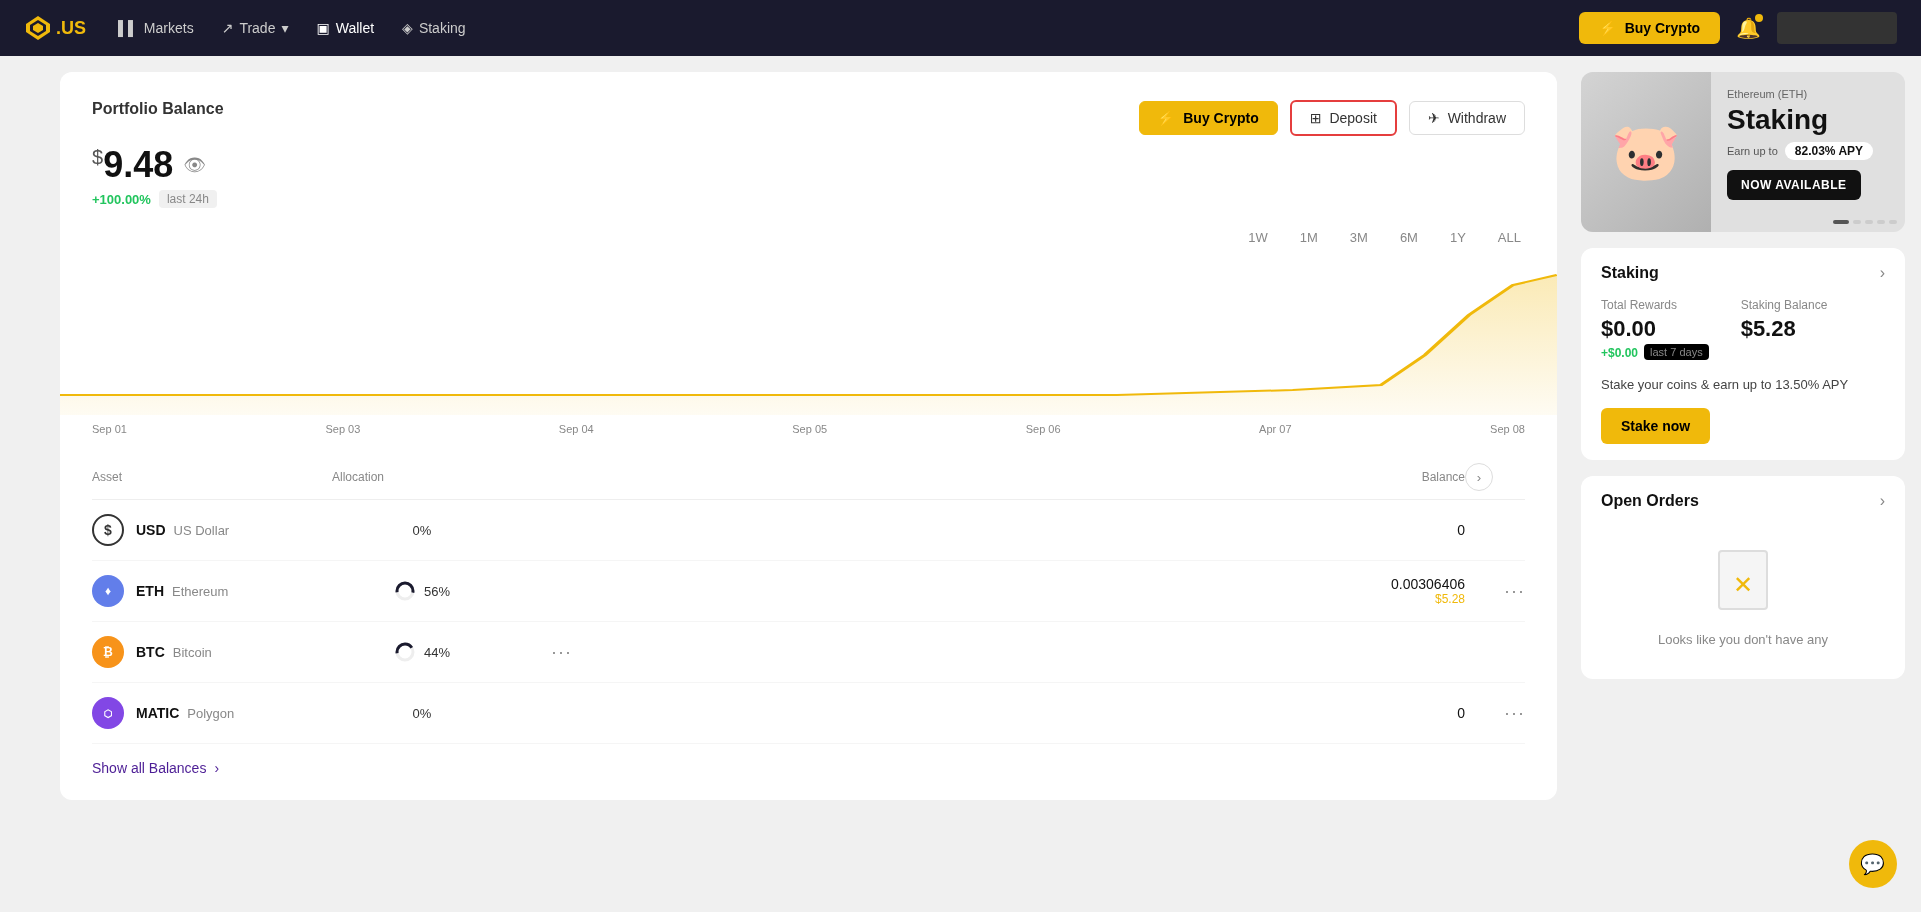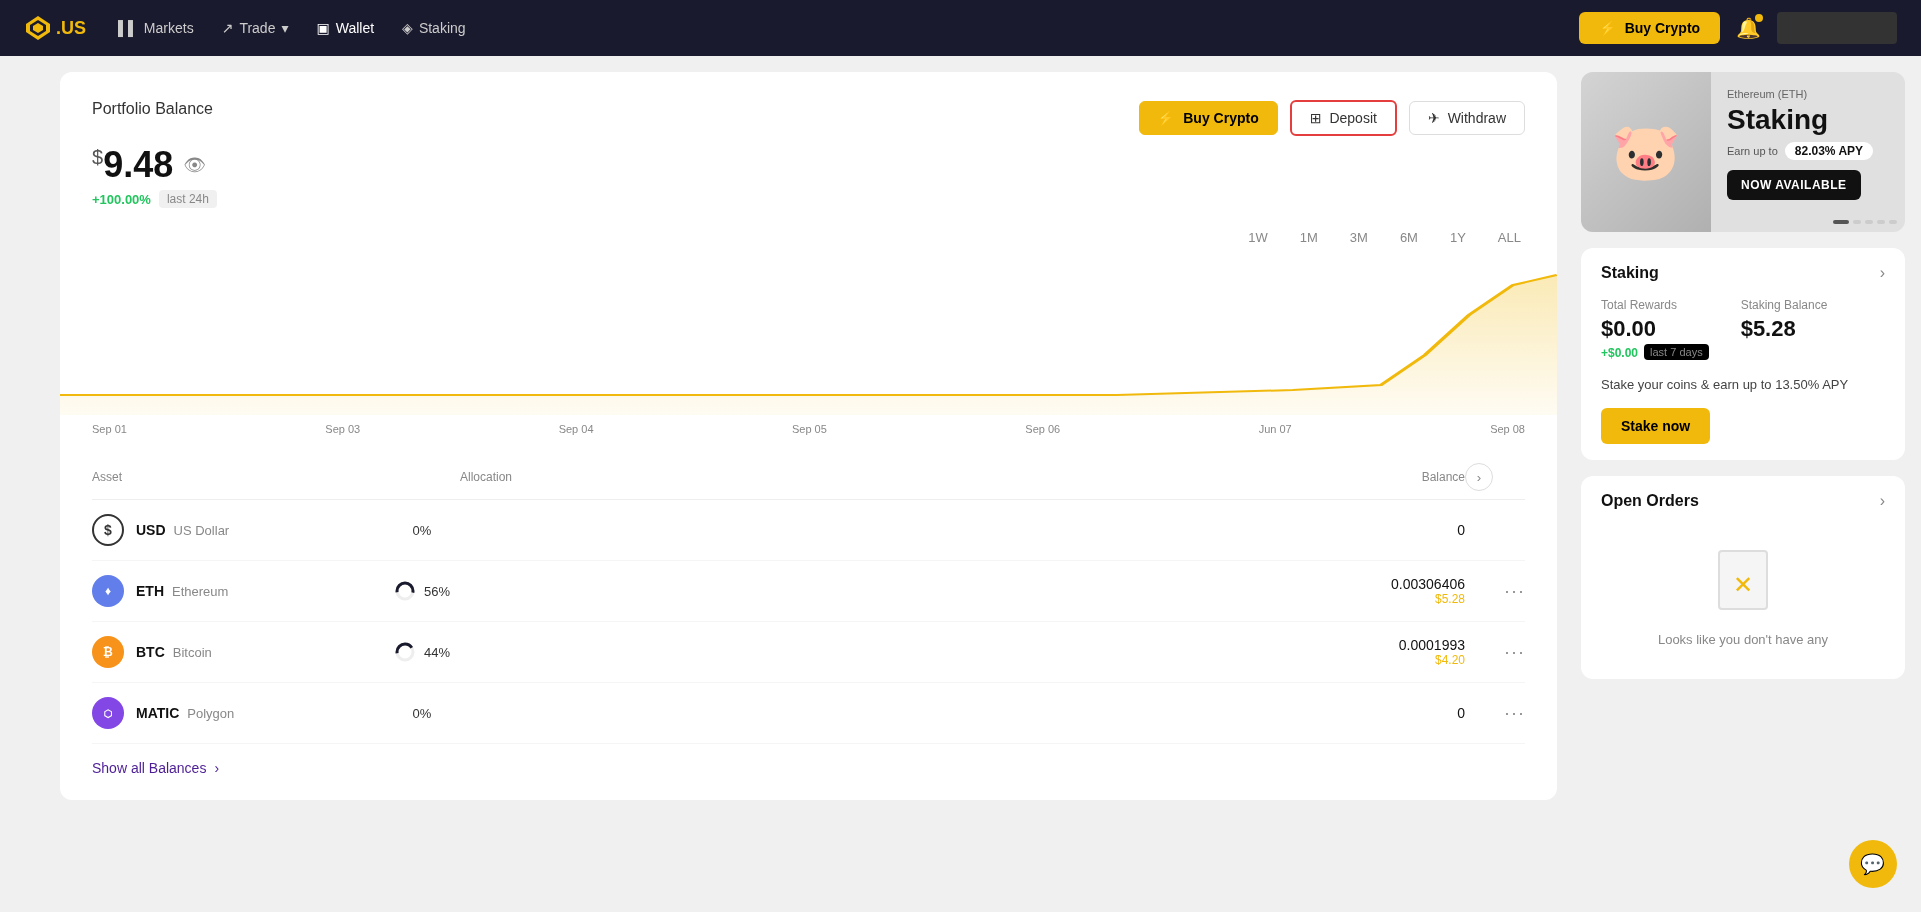--- a/index.html
+++ b/index.html
@@ -106,21 +106,21 @@
     }
     .portfolio-header {
       display: flex;
       align-items: flex-start;
       justify-content: space-between;
       margin-bottom: 8px;
     }
     .portfolio-title {
       font-size: 16px;
       color: #333;
-      font-weight: 400;
+      font-weight: 700;
     }
     .portfolio-actions {
       display: flex;
       gap: 12px;
       align-items: center;
     }
     .action-btn {
       display: flex;
       align-items: center;
       gap: 8px;
@@ -232,21 +232,21 @@
       align-items: center;
       padding: 8px 0;
       border-bottom: 1px solid #eee;
     }
     .assets-header-col {
       font-size: 12px;
       color: #888;
       font-weight: 500;
     }
     .col-asset { width: 240px; }
-    .col-alloc { width: 180px; text-align: right; }
+    .col-alloc { width: 180px; text-align: left; }
     .col-balance { flex: 1; text-align: right; }
     .col-actions { width: 60px; }
 
     .asset-row {
       display: flex;
       align-items: center;
       padding: 14px 0;
       border-bottom: 1px solid #f5f5f5;
     }
     .asset-icon {
@@ -634,21 +634,21 @@
           <path d="M0,140 L80,140 L160,140 L240,140 L320,140 L400,140 L480,140 L560,135 L600,130 L620,100 L640,60 L660,30 L680,20" fill="none" stroke="#f0b90b" stroke-width="2"></path>
         </svg>
       </div>
 
       <div class="x-axis">
         <span>Sep 01</span>
         <span>Sep 03</span>
         <span>Sep 04</span>
         <span>Sep 05</span>
         <span>Sep 06</span>
-        <span>Jun 07</span>
+        <span>Apr 07</span>
         <span>Sep 08</span>
       </div>
 
       <div class="assets-table">
         <div class="assets-header">
           <div class="assets-header-col col-asset">Asset</div>
           <div class="assets-header-col col-alloc">Allocation</div>
           <div class="assets-header-col col-balance">Balance</div>
           <div class="col-actions">
             <button style="background:none;border:1px solid #ddd;border-radius:50%;width:28px;height:28px;cursor:pointer;color:#888;">›</button>
@@ -698,24 +698,20 @@
             <div class="asset-icon btc">₿</div>
             <span class="asset-ticker">BTC</span>
             <span class="asset-name">Bitcoin</span>
           </div>
           <div class="alloc-cell">
             <svg width="22" height="22" viewBox="0 0 22 22">
               <circle cx="11" cy="11" r="8" fill="none" stroke="#eee" stroke-width="3"></circle>
               <circle cx="11" cy="11" r="8" fill="none" stroke="#1a1a2e" stroke-width="3" stroke-dasharray="22.1 28.2" stroke-dashoffset="14.1" transform="rotate(-90 11 11)"></circle>
             </svg>
             <span style="font-size:13px;color:#333;">44%</span>
-          </div>
-          <div class="balance-cell">
-            <div class="balance-main">0.0001993</div>
-            <div class="balance-usd">$4.20</div>
           </div>
           <div class="actions-cell">
             <button class="dots-btn">···</button>
           </div>
         </div>
 
         <div class="asset-row">
           <div class="asset-info">
             <div class="asset-icon matic">⬡</div>
             <span class="asset-ticker">MATIC</span>

